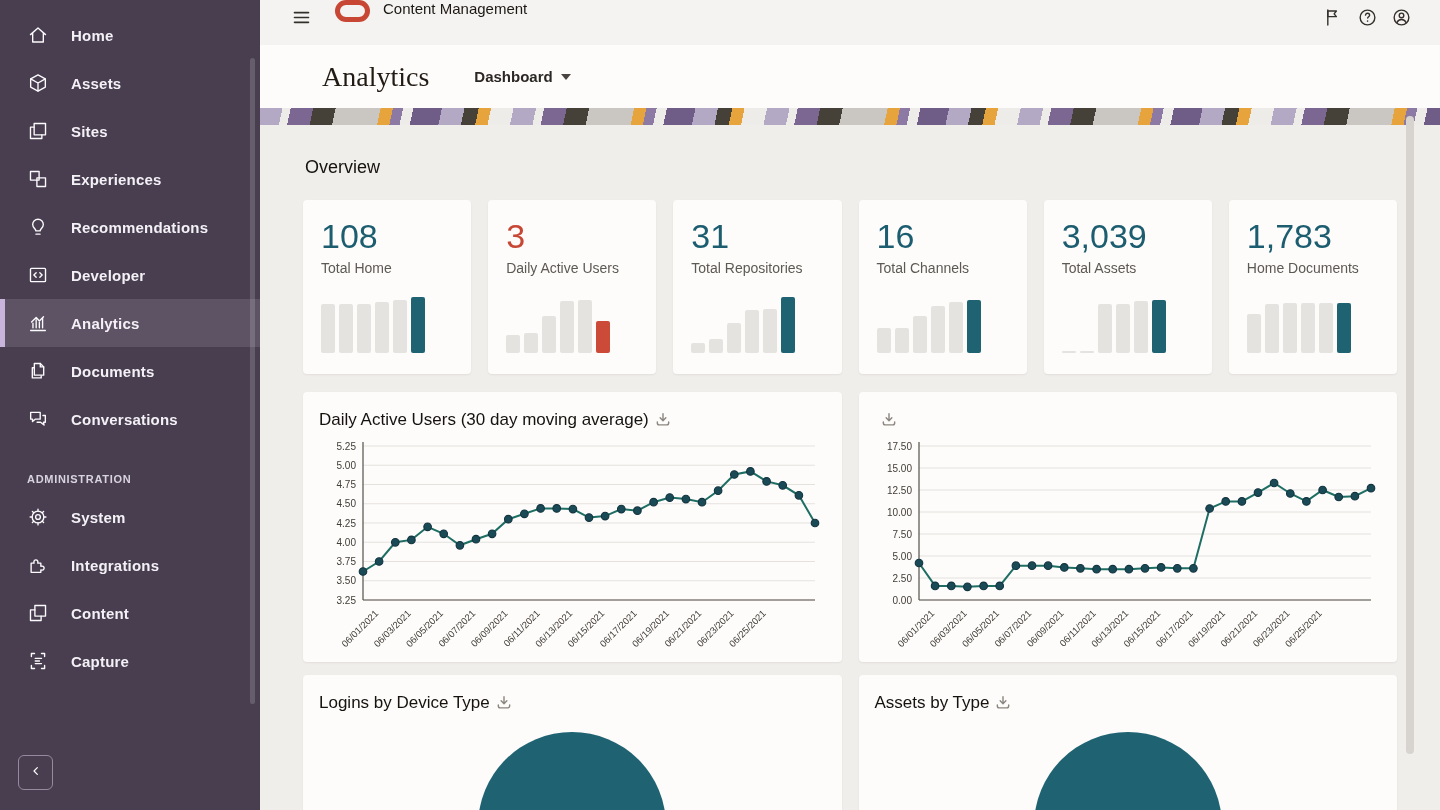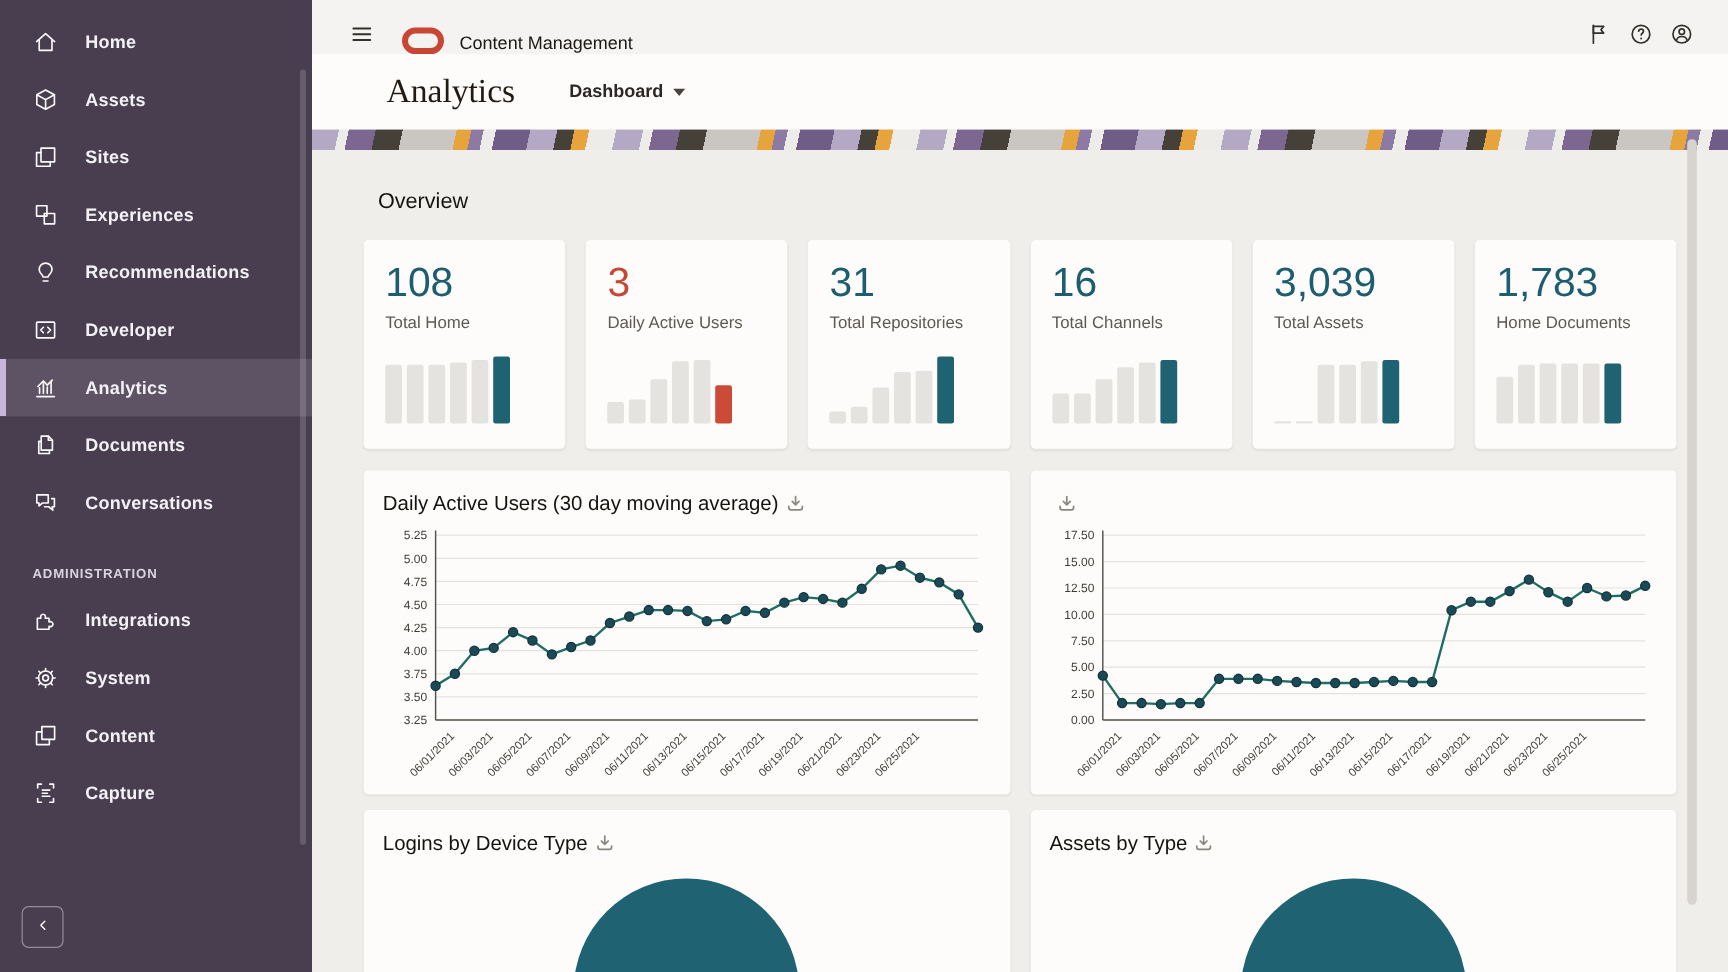--- a/index.html
+++ b/index.html
@@ -19,39 +19,39 @@
   .side-item.active{background:var(--sidebar-active-bg);box-shadow:inset 5px 0 0 var(--sidebar-active-accent)}
   .sicon{width:22px;height:22px;display:flex;align-items:center;justify-content:center}
   .sicon svg{width:22px;height:22px;stroke:#fbfafc;stroke-width:1.5;fill:none;stroke-linecap:round;stroke-linejoin:round}
   .side-section-label{padding:30px 0 8px 27px;font-size:11px;font-weight:700;letter-spacing:.7px;color:#d9d3df}
   .collapse-btn{position:absolute;left:18px;bottom:20px;width:35px;height:35px;border:1px solid #948ba1;border-radius:6px;background:transparent;display:flex;align-items:center;justify-content:center;cursor:pointer}
   .collapse-btn svg{width:16px;height:16px;stroke:#fff;stroke-width:1.8;fill:none;stroke-linecap:round;stroke-linejoin:round}
   .side-scroll-thumb{position:absolute;right:5px;top:58px;width:5px;height:646px;border-radius:3px;background:rgba(255,255,255,.16)}
 
   
   .main{flex:1;display:flex;flex-direction:column;height:810px}
-  .top-bar{height:45px;background:var(--header-bg);display:flex;align-items:flex-end;padding:0 22px 0 24px;flex-shrink:0}
+  .top-bar{height:45px;background:var(--header-bg);display:flex;align-items:flex-start;padding:0 22px 0 24px;flex-shrink:0}
   .icon-btn{width:34px;height:34px;border:none;background:transparent;display:flex;align-items:center;justify-content:center;cursor:pointer}
   .icon-btn svg{width:21px;height:21px;stroke:#33302b;stroke-width:1.6;fill:none;stroke-linecap:round;stroke-linejoin:round}
   .oracle-logo{width:35px;height:22px;border:5px solid var(--oracle-red);border-radius:11px;margin:0 13px 0 17px}
   .app-title{font-size:15px;color:#1c1915}
   .top-spacer{flex:1}
 
   .title-row{height:63px;background:#fdfcfb;display:flex;align-items:center;padding-left:62px;flex-shrink:0}
   .page-title{font-family:"Liberation Serif",serif;font-size:28px;font-weight:400;color:#211b14}
   .view-selector{margin-left:45px;display:flex;align-items:center;gap:8px;font-size:15px;font-weight:700;color:#2b2724;cursor:pointer;background:none;border:none}
   .caret-down{width:0;height:0;border-left:5px solid transparent;border-right:5px solid transparent;border-top:6px solid #494440}
 
   .banner{height:17px;flex-shrink:0;background:repeating-linear-gradient(102deg,
     #b3a9c5 0 22px,#eeece8 22px 30px,#7b6791 30px 52px,#454038 52px 74px,
     #cac7c2 74px 118px,#e8a43c 118px 130px,#8d7aa4 130px 140px,#eeece8 140px 150px,
     #6f5c87 150px 178px,#b3a9c5 178px 200px,#454038 200px 214px,#e8a43c 214px 226px,#eeece8 226px 248px)}
 
   .content{flex:1;background:var(--page-bg);padding:32px 43px 0;overflow:hidden}
-  .overview-heading{font-size:18px;font-weight:400;color:#16130f;margin:0 0 22px 12px}
+  .overview-heading{font-size:18px;font-weight:400;color:#16130f;margin:0 0 22px 2px}
 
   .stats-grid{display:grid;grid-template-columns:repeat(6,1fr);gap:17px}
   .stat-card{background:var(--card-bg);border-radius:4px;height:174px;padding:18px 14px 14px 18px;box-shadow:0 1px 2px rgba(60,55,50,.08)}
   .stat-value{font-size:34px;line-height:1.1;color:var(--accent-teal)}
   .stat-label{font-size:14px;color:#5d5953;margin-top:5px}
   .stat-bars{display:flex;align-items:flex-end;gap:4px;height:56px;margin-top:21px}
   .mini-bar{width:14px;border-radius:2px;background:var(--bar-gray)}
 
   .charts-grid{display:grid;grid-template-columns:1fr 1fr;gap:17px;margin-top:18px}
   .chart-card{background:var(--card-bg);border-radius:4px;height:270px;padding:14px 16px 4px;box-shadow:0 1px 2px rgba(60,55,50,.08)}
@@ -154,34 +154,34 @@
             <path d="M17.4 8.2H20v7.4h-2l.6 3-3.8-3H11"></path>
           </svg>
         </span>
       <span class="slabel">Conversations</span>
     </div>
 
     <div class="side-section-label">ADMINISTRATION</div>
     <div class="side-item">
       <span class="sicon">
           <svg viewBox="0 0 24 24">
-            <path d="M4.5 10h3.2c-.7-2 .4-3.6 2-3.6s2.7 1.6 2 3.6h3.4v3.4c2-.7 3.6.4 3.6 2s-1.6 2.7-3.6 2V20H4.5Z"></path>
-          </svg>
-        </span>
-      <span class="slabel">Integrations</span>
-    </div>
-    <div class="side-item">
-      <span class="sicon">
-          <svg viewBox="0 0 24 24">
             <circle cx="12" cy="12" r="2.6"></circle>
             <circle cx="12" cy="12" r="6.4"></circle>
             <path d="M12 3.4v2.2M12 18.4v2.2M3.4 12h2.2M18.4 12h2.2M5.9 5.9l1.6 1.6M16.5 16.5l1.6 1.6M18.1 5.9l-1.6 1.6M7.5 16.5l-1.6 1.6"></path>
           </svg>
         </span>
       <span class="slabel">System</span>
+    </div>
+    <div class="side-item">
+      <span class="sicon">
+          <svg viewBox="0 0 24 24">
+            <path d="M4.5 10h3.2c-.7-2 .4-3.6 2-3.6s2.7 1.6 2 3.6h3.4v3.4c2-.7 3.6.4 3.6 2s-1.6 2.7-3.6 2V20H4.5Z"></path>
+          </svg>
+        </span>
+      <span class="slabel">Integrations</span>
     </div>
     <div class="side-item">
       <span class="sicon">
           <svg viewBox="0 0 24 24">
             <rect x="8.6" y="3.8" width="11.6" height="11.6"></rect>
             <path d="M8.6 8.6H3.8v11.6h11.6v-4.6"></path>
           </svg>
         </span>
       <span class="slabel">Content</span>
     </div>

